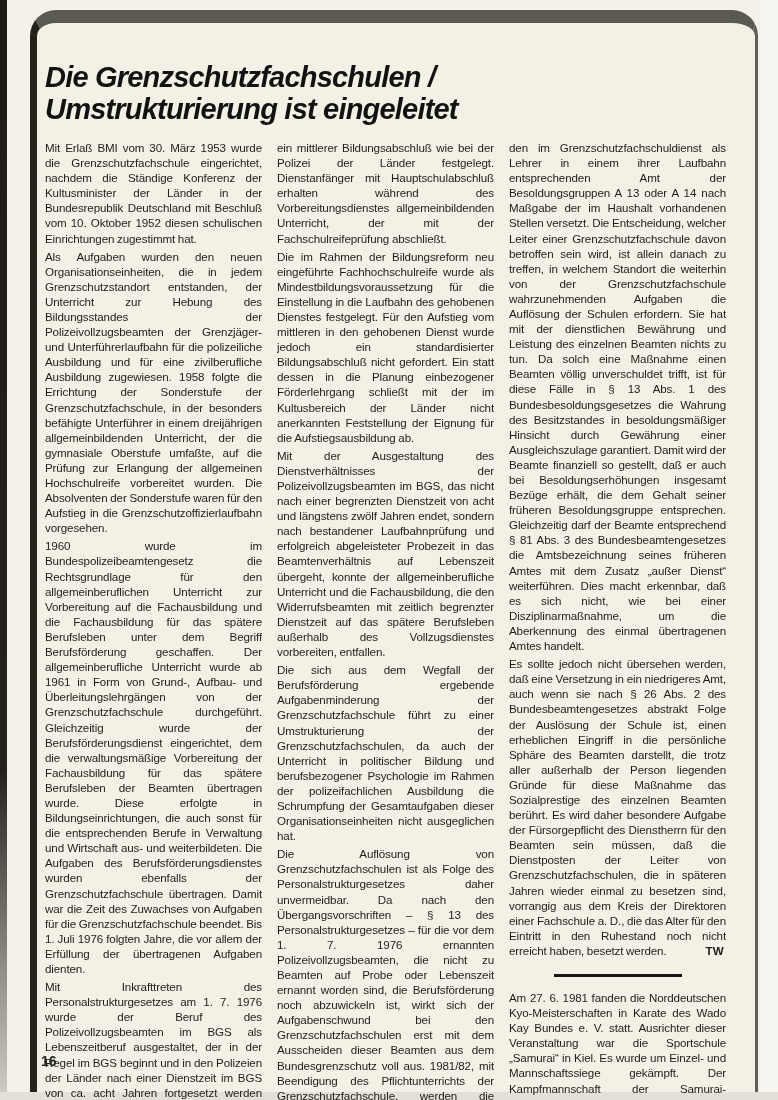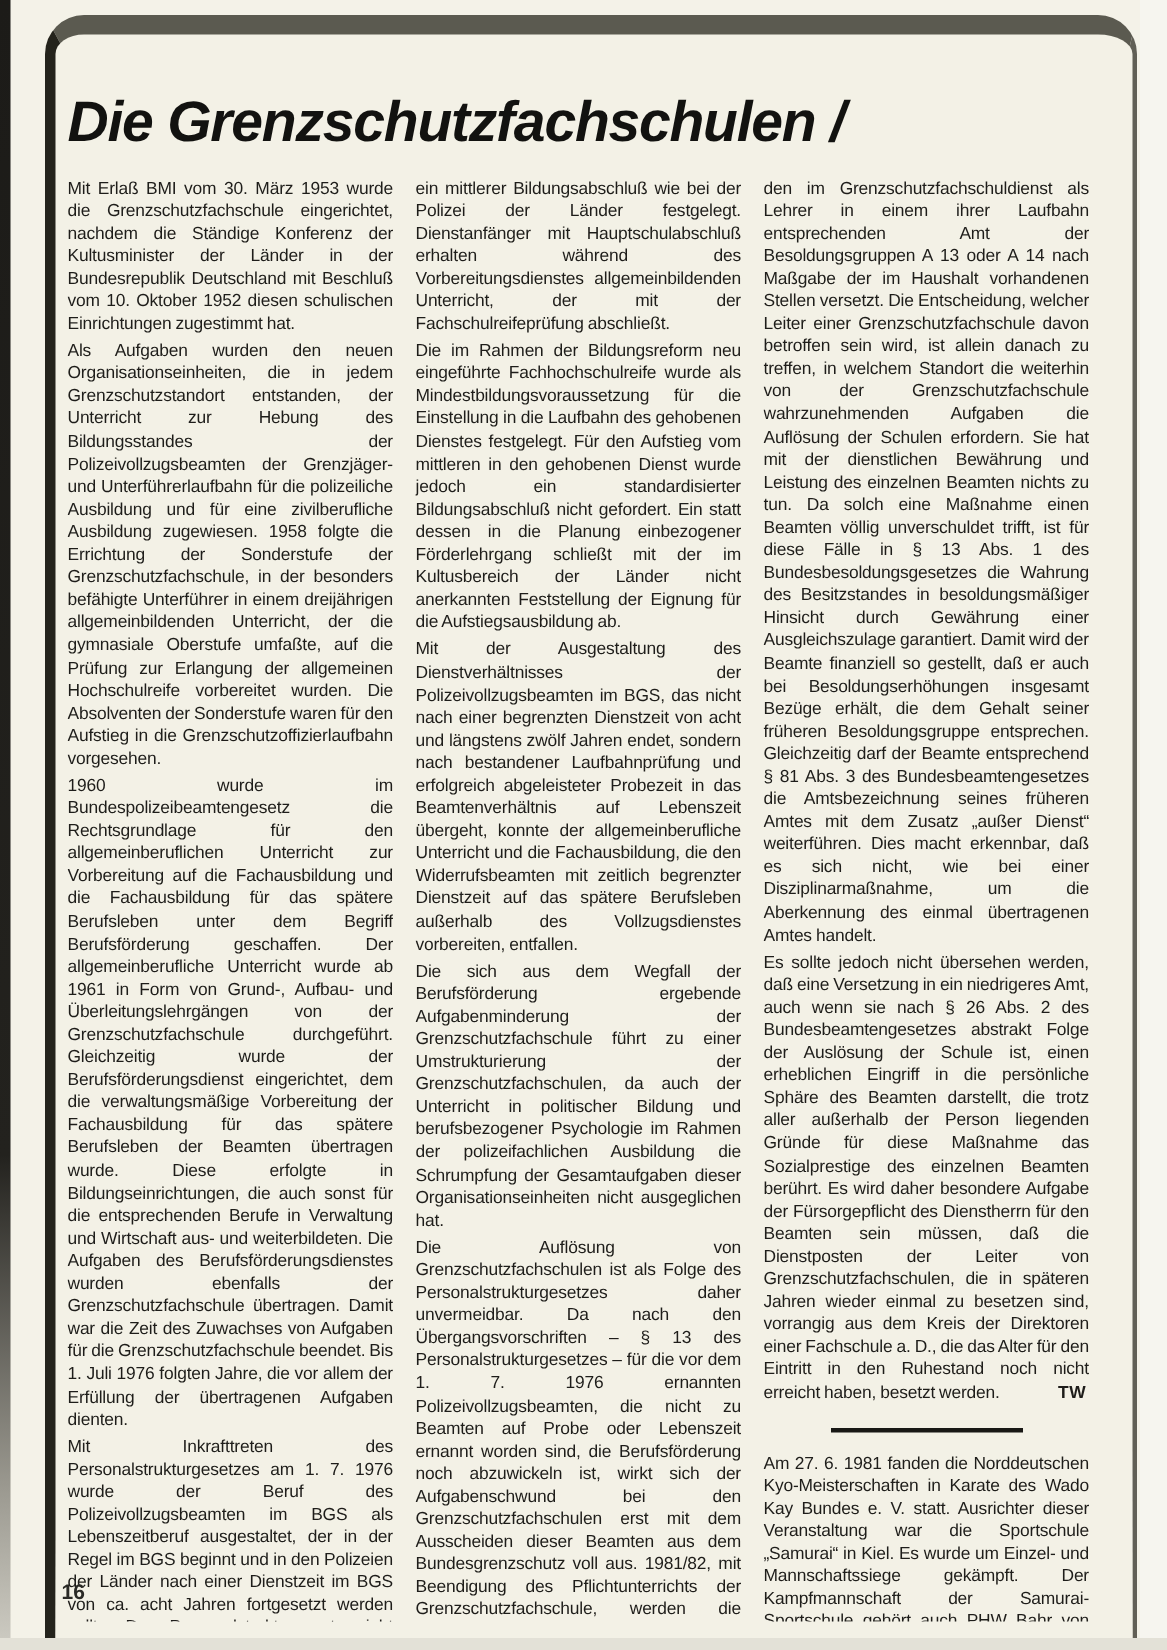--- a/index.html
+++ b/index.html
@@ -34,21 +34,21 @@
     background:#f3f1e6;
   }
   .frame-inner{
     position:relative;
     padding:38px 12px 0 8px;
     height:100%;
     box-sizing:border-box;
   }
   h1.headline{
     margin:0 0 14px 0;
-    font-size:38px;
+    font-size:29px;
     line-height:1.12;
     font-weight:bold;
     font-style:italic;
     letter-spacing:-0.8px;
     color:#121210;
   }
   .columns{
     display:flex;
     gap:15px;
     height:963px;
@@ -86,21 +86,21 @@
 <body>
 
 <div class="scan-edge"></div>
 <div class="right-margin"></div>
 <div class="bottom-edge"></div>
 
 <div class="frame">
   <div class="frame-inner">
 
     <h1 class="headline"><span>Die Grenzschutzfachschulen /</span><br>
-    </h1>
+    <span>Umstrukturierung ist eingeleitet</span></h1>
 
     <div class="columns">
 
       <div class="col">
         <p>Mit Erlaß BMI vom 30. März 1953 wurde die Grenzschutzfachschule eingerichtet, nachdem die Ständige Konferenz der Kultusminister der Länder in der Bundesrepublik Deutschland mit Beschluß vom 10. Oktober 1952 diesen schulischen Einrichtungen zugestimmt hat.</p>
         <p>Als Aufgaben wurden den neuen Organisationseinheiten, die in jedem Grenzschutzstandort entstanden, der Unterricht zur Hebung des Bildungsstandes der Polizeivollzugsbeamten der Grenzjäger- und Unterführerlaufbahn für die polizeiliche Ausbildung und für eine zivilberufliche Ausbildung zugewiesen. 1958 folgte die Errichtung der Sonderstufe der Grenzschutzfachschule, in der besonders befähigte Unterführer in einem dreijährigen allgemeinbildenden Unterricht, der die gymnasiale Oberstufe umfaßte, auf die Prüfung zur Erlangung der allgemeinen Hochschulreife vorbereitet wurden. Die Absolventen der Sonderstufe waren für den Aufstieg in die Grenzschutzoffizierlaufbahn vorgesehen.</p>
         <p>1960 wurde im Bundespolizeibeamtengesetz die Rechtsgrundlage für den allgemeinberuflichen Unterricht zur Vorbereitung auf die Fachausbildung und die Fachausbildung für das spätere Berufsleben unter dem Begriff Berufsförderung geschaffen. Der allgemeinberufliche Unterricht wurde ab 1961 in Form von Grund-, Aufbau- und Überleitungslehrgängen von der Grenzschutzfachschule durchgeführt. Gleichzeitig wurde der Berufsförderungsdienst eingerichtet, dem die verwaltungsmäßige Vorbereitung der Fachausbildung für das spätere Berufsleben der Beamten übertragen wurde. Diese erfolgte in Bildungseinrichtungen, die auch sonst für die entsprechenden Berufe in Verwaltung und Wirtschaft aus- und weiterbildeten. Die Aufgaben des Berufsförderungsdienstes wurden ebenfalls der Grenzschutzfachschule übertragen. Damit war die Zeit des Zuwachses von Aufgaben für die Grenzschutzfachschule beendet. Bis 1. Juli 1976 folgten Jahre, die vor allem der Erfüllung der übertragenen Aufgaben dienten.</p>
         <p>Mit Inkrafttreten des Personalstrukturgesetzes am 1. 7. 1976 wurde der Beruf des Polizeivollzugsbeamten im BGS als Lebenszeitberuf ausgestaltet, der in der Regel im BGS beginnt und in den Polizeien der Länder nach einer Dienstzeit im BGS von ca. acht Jahren fortgesetzt werden sollte. Das Personalstrukturgesetz sieht gleichzeitig eine Angleichung des Bundesgrenzschutzes an die Polizei der Länder im Bereich der Laufbahnen, der Ausbildung und der Ausgestaltung des Beamtenverhältnisses vor.</p>
 
       </div>

